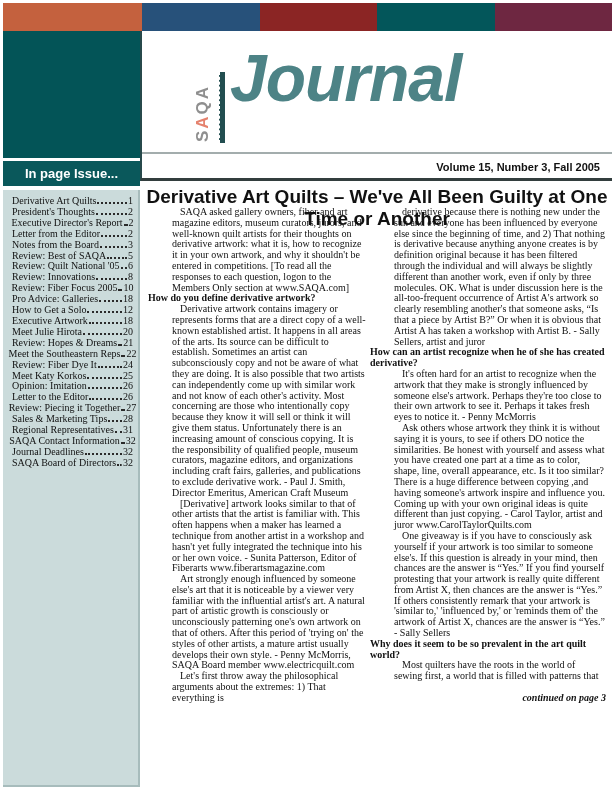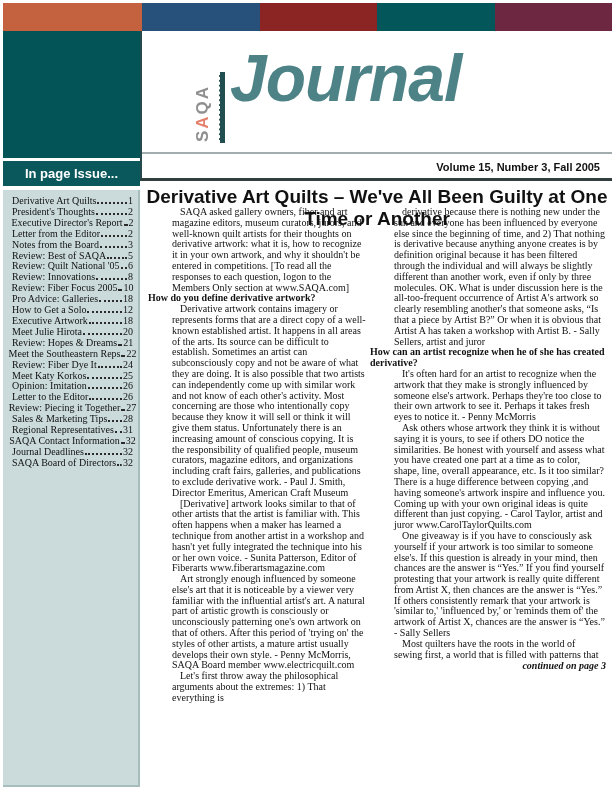--- a/index.html
+++ b/index.html
@@ -61,21 +61,21 @@
     font-family:"Liberation Sans", sans-serif; font-weight:bold; font-size:19px; color:#111;
   }
 
   
   .col { position:absolute; top:207px; font-size:10px; line-height:10.8px; text-align:left; }
   .col1 { left:148px; width:218px; }
   .col2 { left:370px; width:236px; }
   .col p { margin:0; }
   .col p.body { text-indent:8px;margin-left:24px; }
   .col p.subhead { font-weight:bold; text-indent:0; }
-  .continued { text-align:right; font-style:italic; font-weight:bold; margin-top:1px; }
+  .continued { text-align:right; font-style:italic; font-weight:bold; margin-top:11px; }
 </style>
 </head>
 <body>
 
 <div class="page">
 
   <div class="top-band">
       <div class="band-block" style="background: rgb(196, 97, 62); width: 139px;"></div>
       <div class="band-block" style="background: rgb(39, 81, 122); width: 118px;"></div>
       <div class="band-block" style="background: rgb(139, 37, 36); width: 117px;"></div>
@@ -232,17 +232,18 @@
       <p class="body">[Derivative] artwork looks similar to that of other artists that the artist is familiar with. This often happens when a maker has learned a technique from another artist in a workshop and hasn't yet fully integrated the technique into his or her own voice. - Sunita Patterson, Editor of Fiberarts www.fiberartsmagazine.com</p>
       <p class="body">Art strongly enough influenced by someone else's art that it is noticeable by a viewer very familiar with the influential artist's art. A natural part of artistic growth is consciously or unconsciously patterning one's own artwork on that of others. After this period of 'trying on' the styles of other artists, a mature artist usually develops their own style. - Penny McMorris, SAQA Board member www.electricquilt.com</p>
       <p class="body">Let's first throw away the philosophical arguments about the extremes: 1) That everything is</p>
     </div>
   <div class="col col2" id="col2">
   <p class="body">derivative because there is nothing new under the sun and everyone has been influenced by everyone else since the beginning of time, and 2) That nothing is derivative because anything anyone creates is by definition original because it has been filtered through the individual and will always be slightly different than another work, even if only by three molecules. OK. What is under discussion here is the all-too-frequent occurrence of Artist A's artwork so clearly resembling another's that someone asks, “Is that a piece by Artist B?” Or when it is obvious that Artist A has taken a workshop with Artist B. - Sally Sellers, artist and juror</p>
       <p class="subhead">How can an artist recognize when he of she has created derivative?</p>
       <p class="body">It's often hard for an artist to recognize when the artwork that they make is strongly influenced by someone else's artwork. Perhaps they're too close to their own artwork to see it. Perhaps it takes fresh eyes to notice it. - Penny McMorris</p>
       <p class="body">Ask others whose artwork they think it is without saying it is yours, to see if others DO notice the similarities. Be honest with yourself and assess what you have created one part at a time as to color, shape, line, overall appearance, etc.  Is it too similar? There is a huge difference between copying ,and having someone's artwork inspire and influence you. Coming up with your own original ideas is quite different than just copying. - Carol Taylor, artist and juror www.CarolTaylorQuilts.com</p>
       <p class="body">One giveaway is if you have to consciously ask yourself if your artwork is too similar to someone else's. If this question is already in your mind, then chances are the answer is “Yes.” If you find yourself protesting that your artwork is really quite different from Artist X, then chances are the answer is “Yes.” If others consistently remark that your artwork is 'similar to,' 'influenced by,' or 'reminds them of' the artwork of Artist X, chances are the answer is “Yes.” - Sally Sellers</p>
+      <p class="subhead">Why does it seem to be so prevalent in the art quilt world?</p>
       <p class="body">Most quilters have the roots in the world of sewing first, a world that is filled with patterns that</p>
       <div class="continued">continued on page 3</div>
     </div>
 
 </div>
 
 </body></html>

